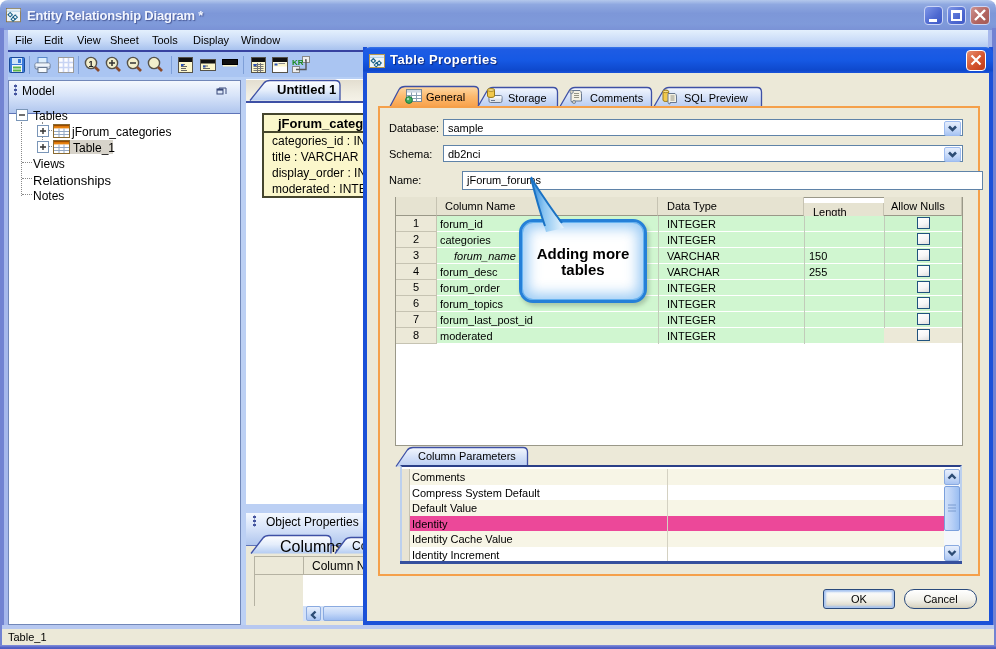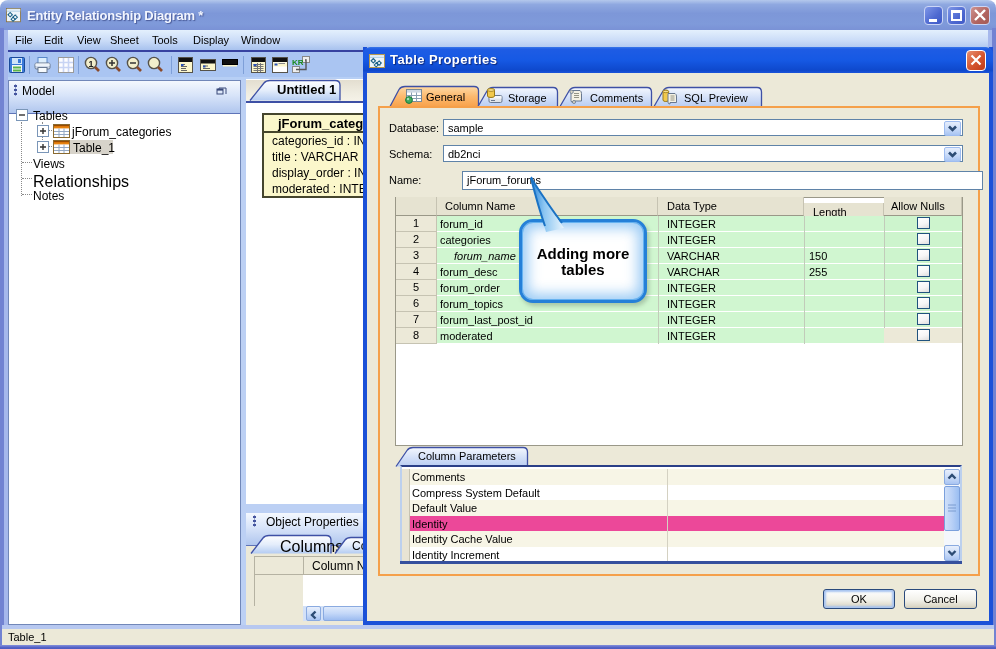--- a/index.html
+++ b/index.html
@@ -242,21 +242,21 @@
   <rect x="0.5" y="0.5" width="16" height="13" fill="#fff" stroke="#8a6a30"></rect>
   <rect x="1" y="1" width="15" height="3.4" fill="#e8820e"></rect>
   <rect x="1" y="1" width="15" height="1.2" fill="#9a4a00"></rect>
   <path d="M1 7.5 H16 M1 10.5 H16 M6 4.5 V13 M11 4.5 V13" stroke="#94a8c4" stroke-width="1"></path>
 </svg>
 <div class="abs" style="left:70px;top:140px;width:43px;height:14px;background:#d7d3ca;"></div>
 <div class="abs" style="left:33px;top:109px;font-size:12px;">Tables</div>
 <div class="abs" style="left:72px;top:125px;font-size:12px;">jForum_categories</div>
 <div class="abs" style="left:73px;top:141px;font-size:12px;">Table_1</div>
 <div class="abs" style="left:33px;top:157px;font-size:12px;">Views</div>
-<div class="abs" style="left:33px;top:173px;font-size:16px;">Relationships</div>
+<div class="abs" style="left:33px;top:173px;font-size:13px;">Relationships</div>
 <div class="abs" style="left:33px;top:189px;font-size:12px;">Notes</div>
 <div class="abs" id="splitter"></div>
 
 <div class="abs" id="canvas"></div>
 <div class="abs" id="tabbarbg"></div>
 <div class="abs" id="tabline"></div>
 <svg class="abs" width="95" height="22" style="left:249px;top:79px;">
   <defs>
       <linearGradient id="tabg" x1="0" y1="0" x2="0" y2="1">
     <stop offset="0" stop-color="#fefeff"></stop>
@@ -552,13 +552,13 @@
       <path d="M3 18 H11 M3 21 H11 M3 24 H11" stroke="#7a9cd0" stroke-width="1"></path>
     </svg>
 </div>
 <div class="abs" style="left:944px;top:545px;width:16px;height:16px;border:1px solid #8aaae0;border-radius:2px;background:linear-gradient(180deg,#e8effc 0,#ccddf8 50%,#a9c4f2 100%);box-sizing:border-box;">
   <svg width="14" height="14">
       <path d="M3.5 5 L7 8.5 L10.5 5" stroke="#2d4c74" stroke-width="2.4" fill="none"></path>
     </svg>
 </div>
 
 <div class="xpbtn" style="left:823px;top:589px;width:72px;box-shadow:inset 0 0 2px 2px #a8c4f0;">OK</div>
-<div class="xpbtn" style="left:904px;top:589px;width:73px;">Cancel</div>
+<div class="xpbtn" style="left:904px;top:589px;width:73px;border-radius:10px;">Cancel</div>
 
 </body></html>

